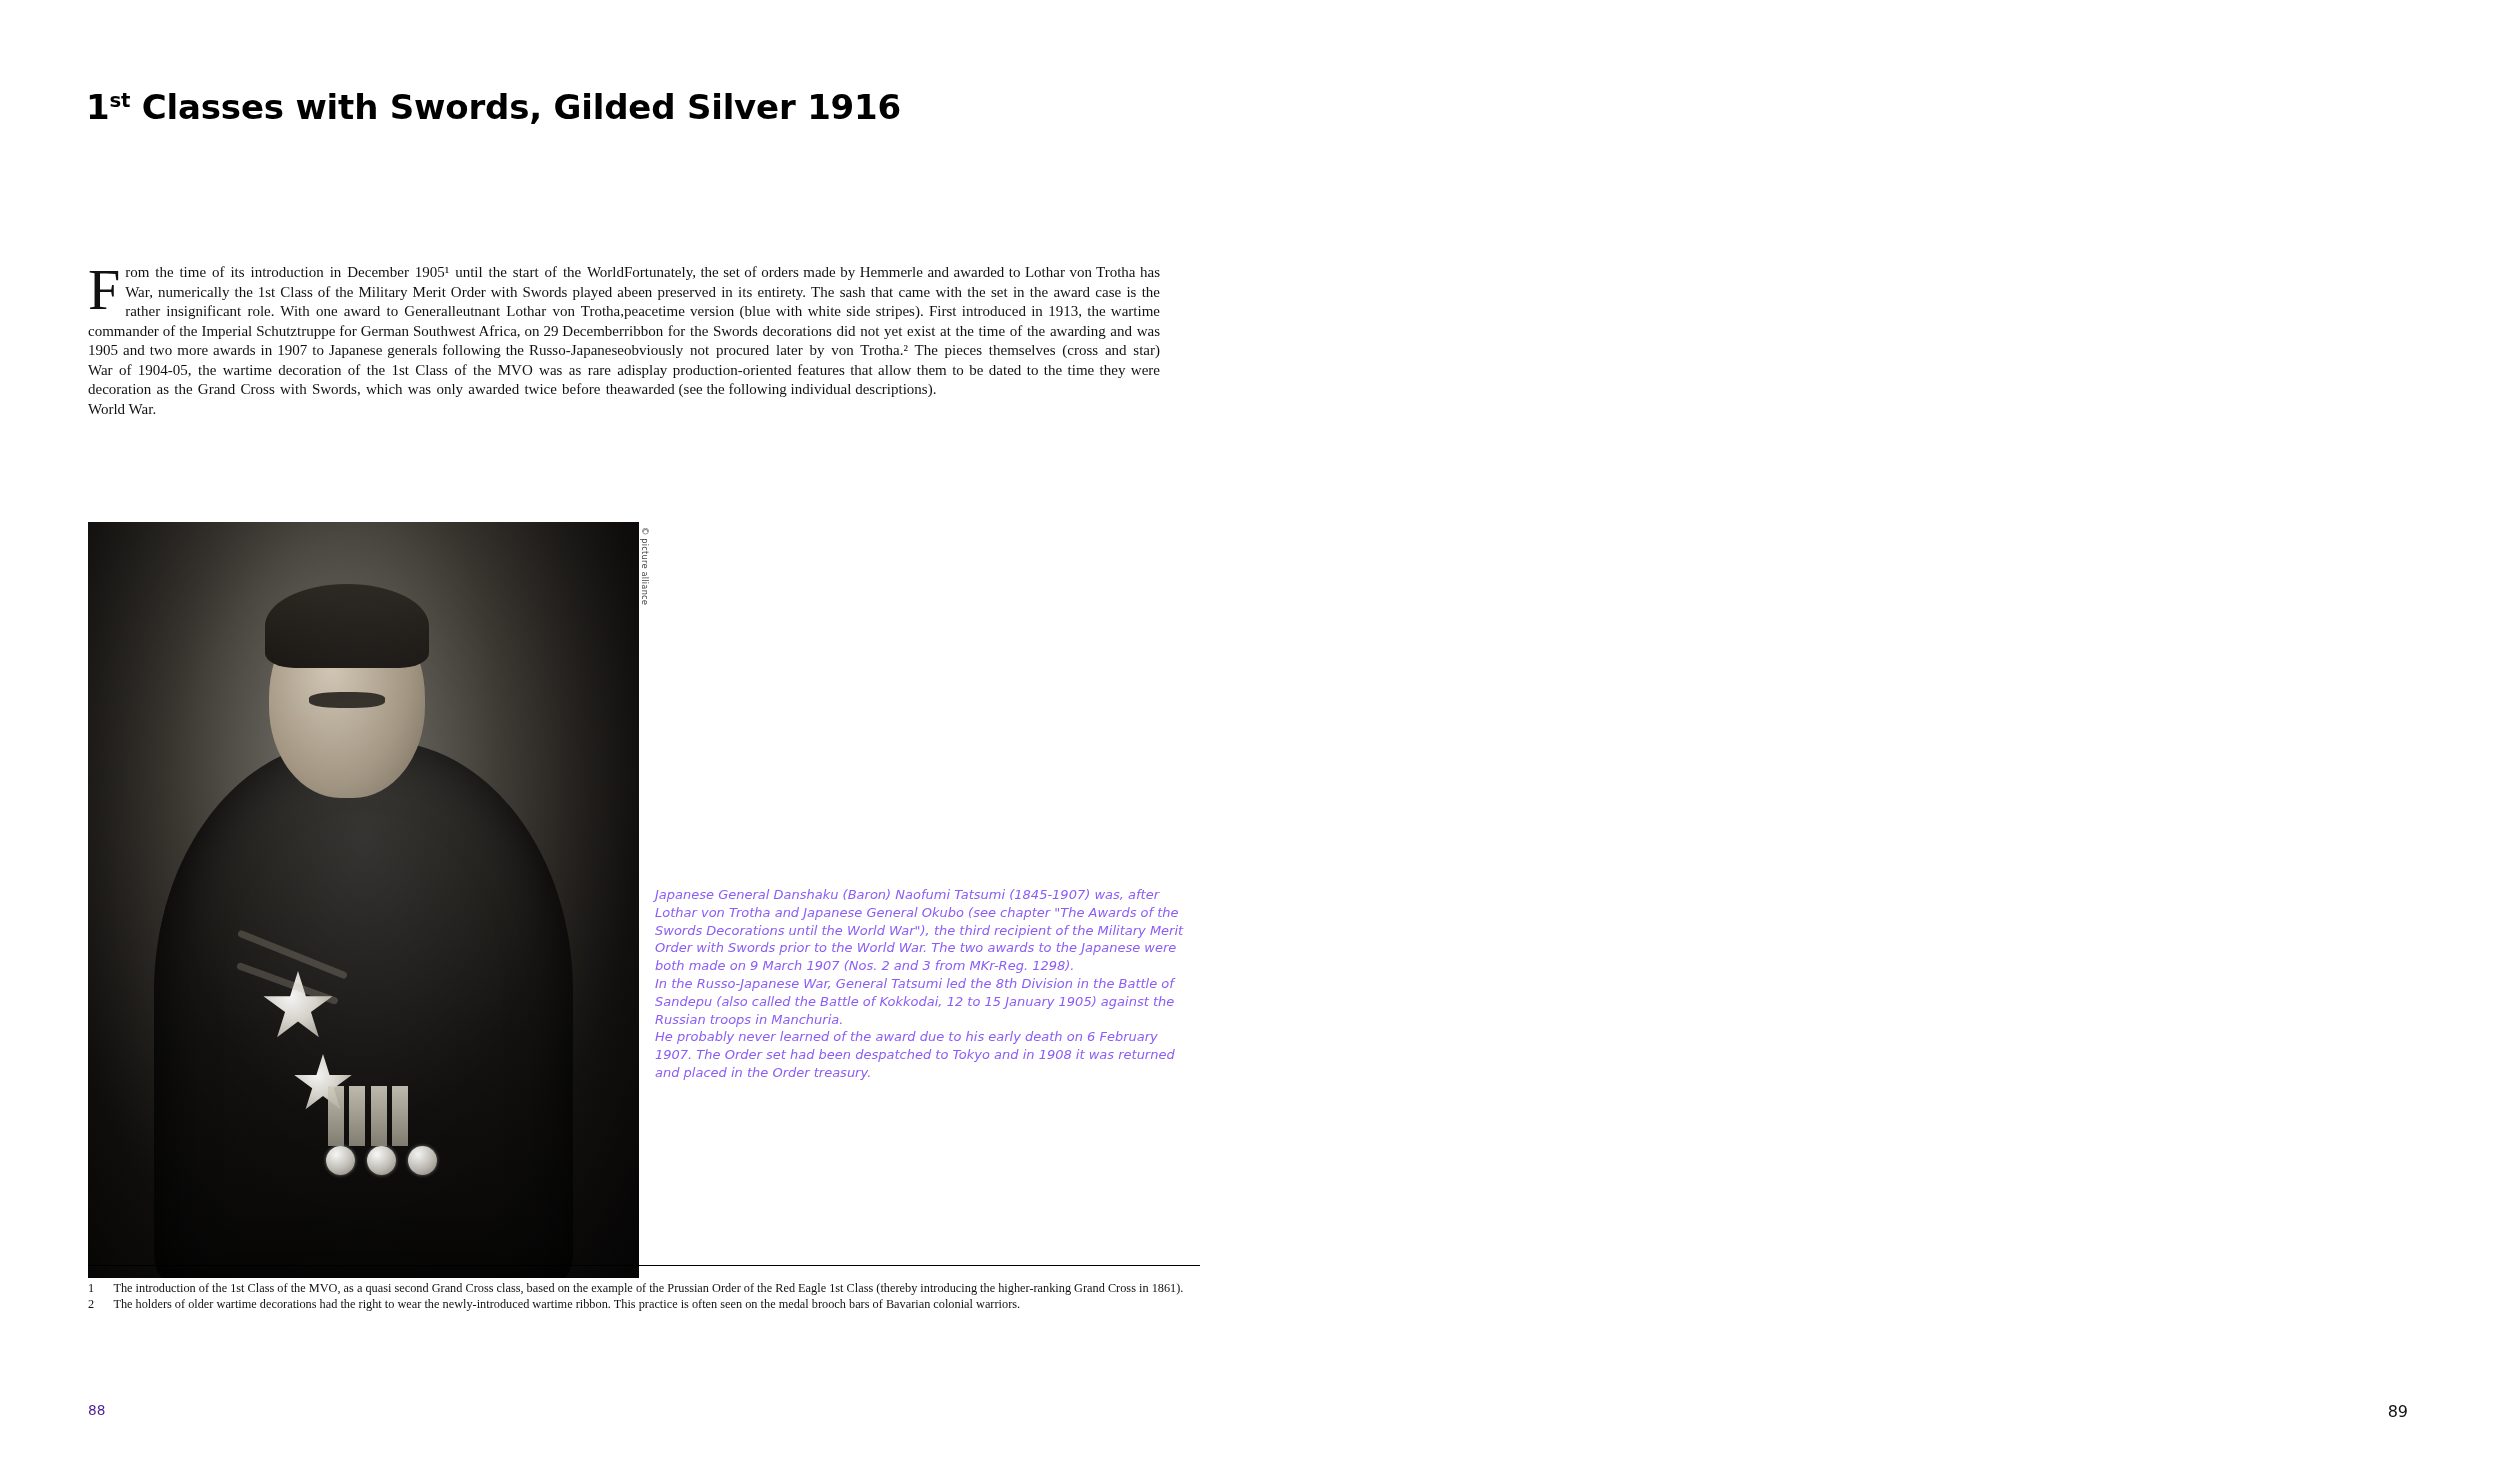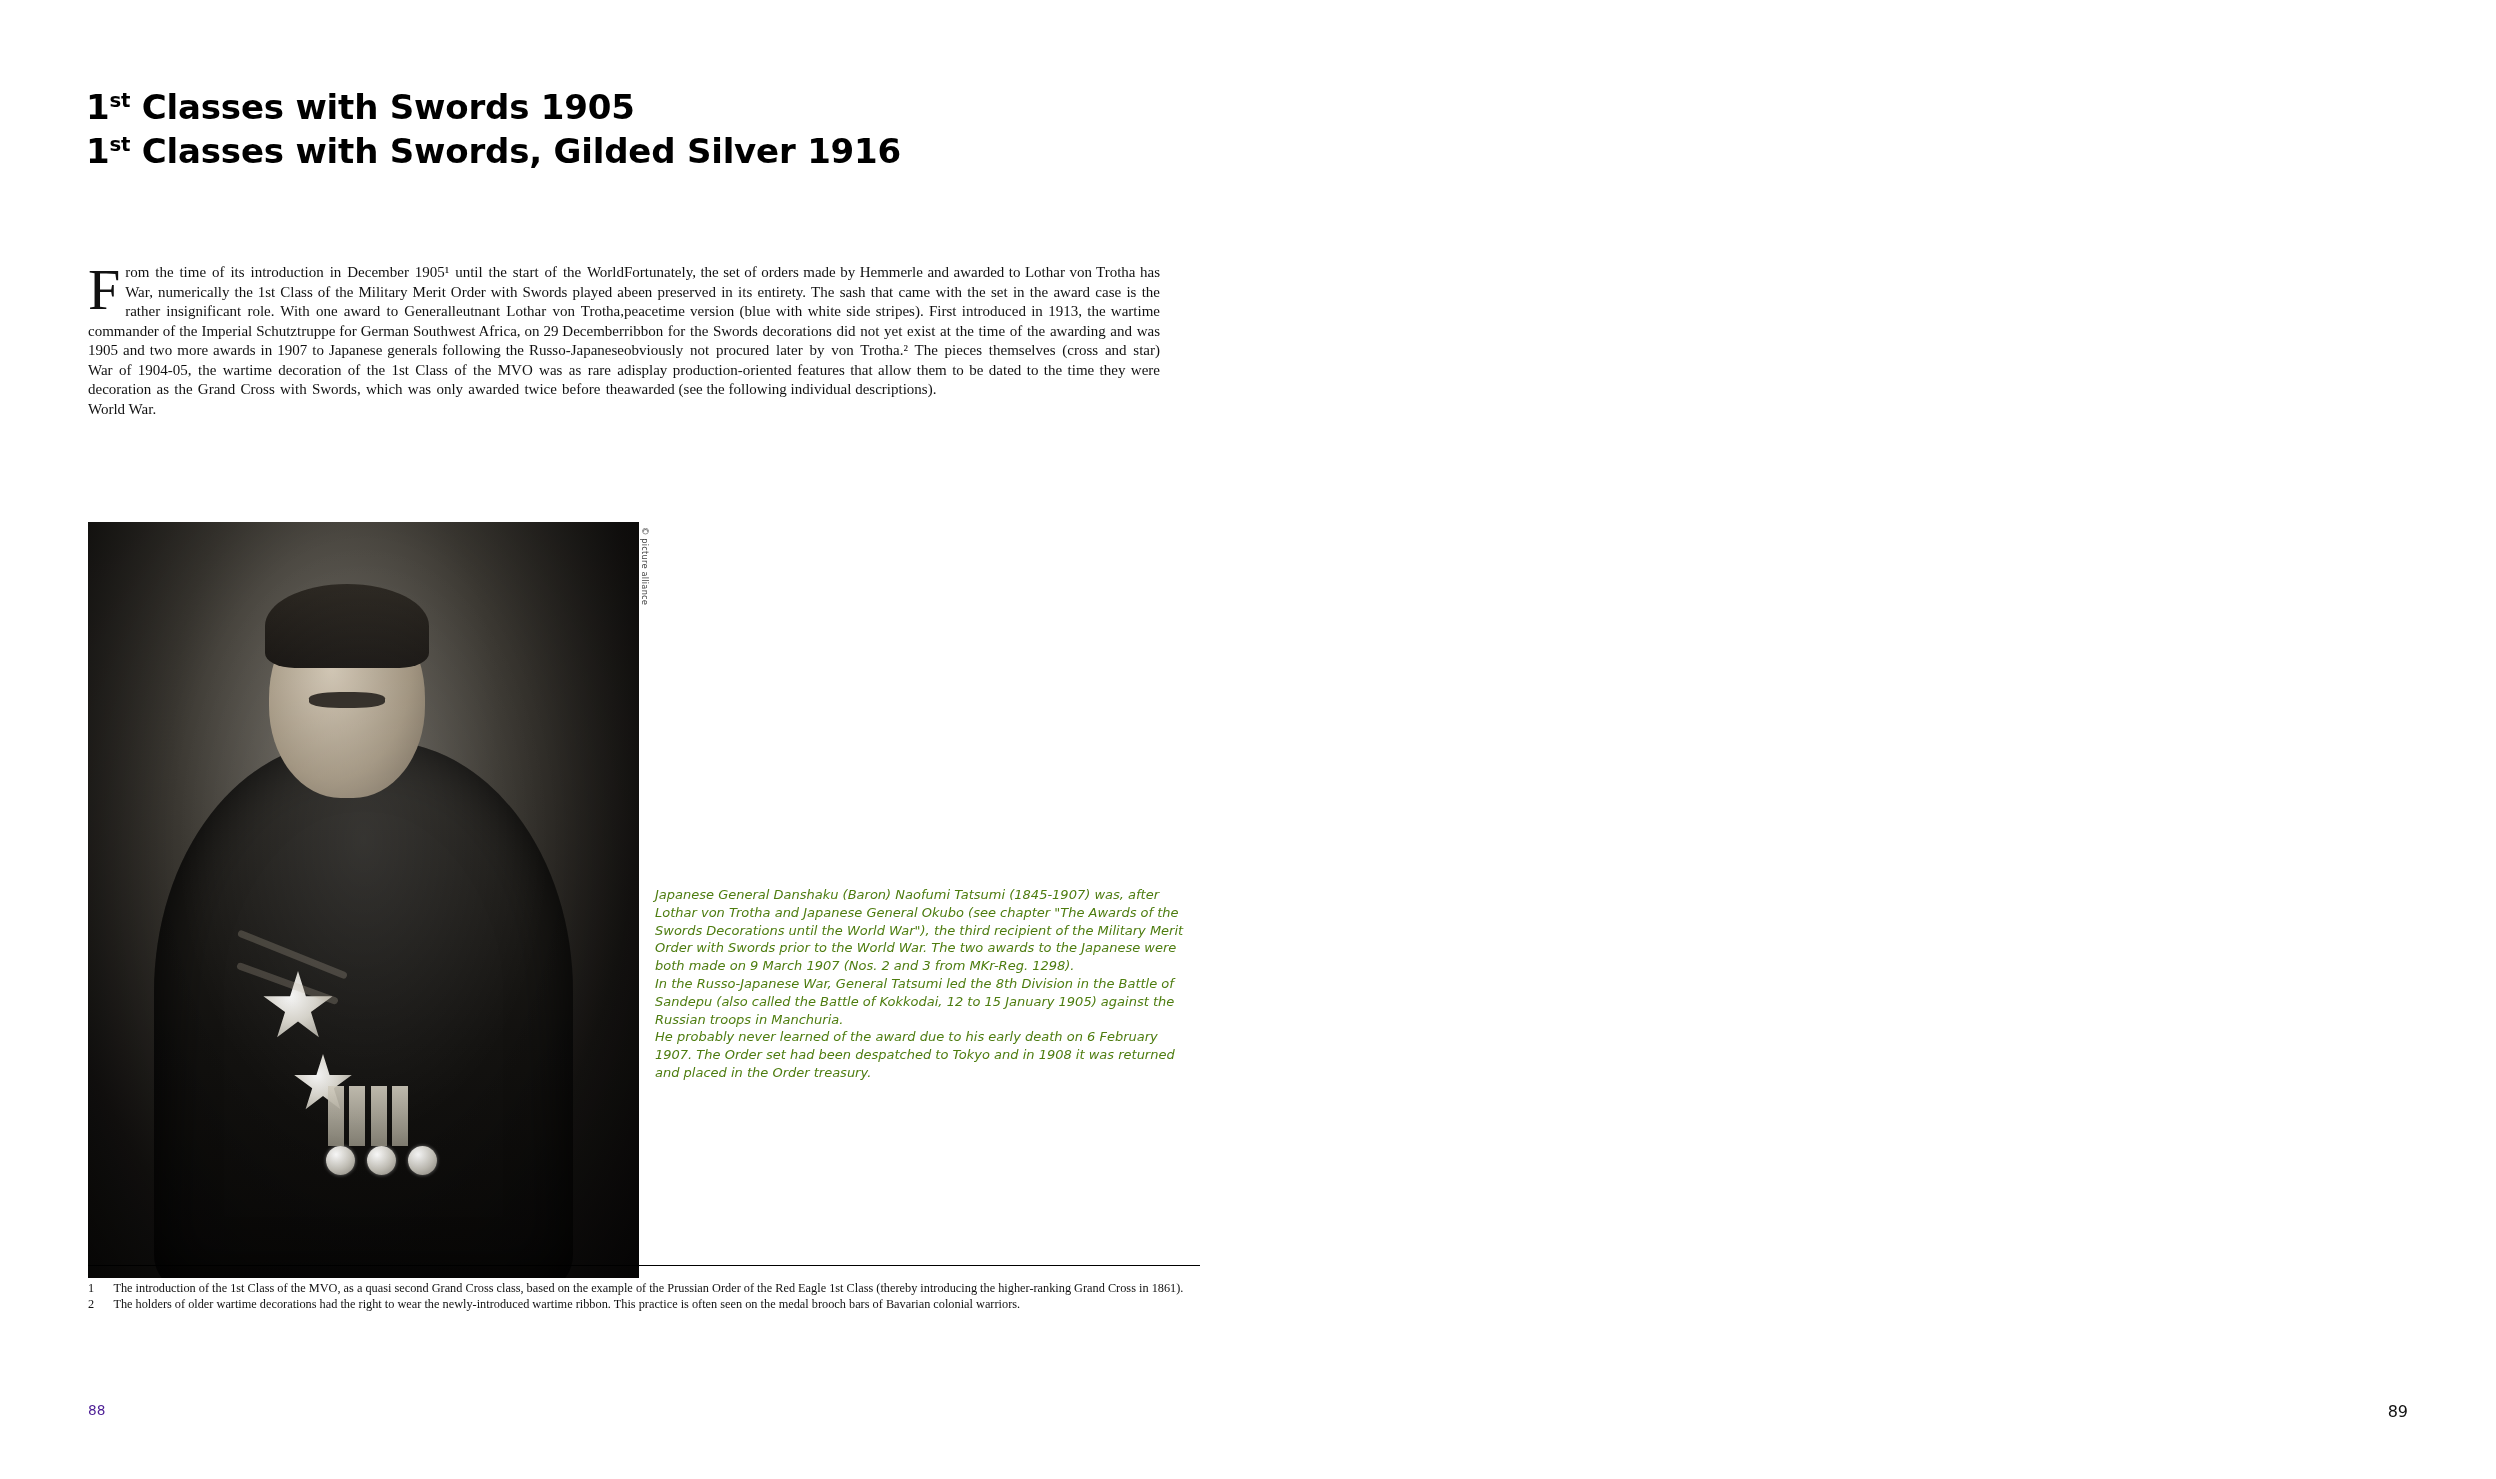--- a/index.html
+++ b/index.html
@@ -166,21 +166,21 @@
 
   .caption-left {
     position: absolute;
     left: 655px;
     top: 886px;
     width: 544px;
     font-family: "DejaVu Sans", sans-serif;
     font-style: italic;
     font-size: 13px;
     line-height: 1.37;
-    color: #4d7c0f;
+    color: #8b5cf6;
   }
   .caption-left p { margin: 0; }
 
   .rule {
     position: absolute;
     left: 88px;
     top: 1265px;
     width: 1112px;
     height: 1px;
     background: #000;
@@ -219,21 +219,20 @@
   }
 </style>
 </head>
 <body>
 
 <div class="spread">
 
   <div class="page page-left">
 
     <div class="headline">
-      <div><span>1</span><sup>st</sup><span> Classes with Swords 1905</span></div>
       <div><span>1</span><sup>st</sup><span> Classes with Swords, Gilded Silver 1916</span></div>
     </div>
 
     <div class="cols">
       <div class="col">
         <p class="dropcap-para">From the time of its introduction in December 1905¹ until the start of the World War, numerically the 1st Class of the Military Merit Order with Swords played a rather insignificant role. With one award to Generalleutnant Lothar von Trotha, commander of the Imperial Schutztruppe for German Southwest Africa, on 29 December 1905 and two more awards in 1907 to Japanese generals following the Russo-Japanese War of 1904-05, the wartime decoration of the 1st Class of the MVO was as rare a decoration as the Grand Cross with Swords, which was only awarded twice before the World War.</p>
       </div>
       <div class="col">
         <p>Fortunately, the set of orders made by Hemmerle and awarded to Lothar von Trotha has been preserved in its entirety. The sash that came with the set in the award case is the peacetime version (blue with white side stripes). First introduced in 1913, the wartime ribbon for the Swords decorations did not yet exist at the time of the awarding and was obviously not procured later by von Trotha.² The pieces themselves (cross and star) display production-oriented features that allow them to be dated to the time they were awarded (see the following individual descriptions).</p>
       </div>

